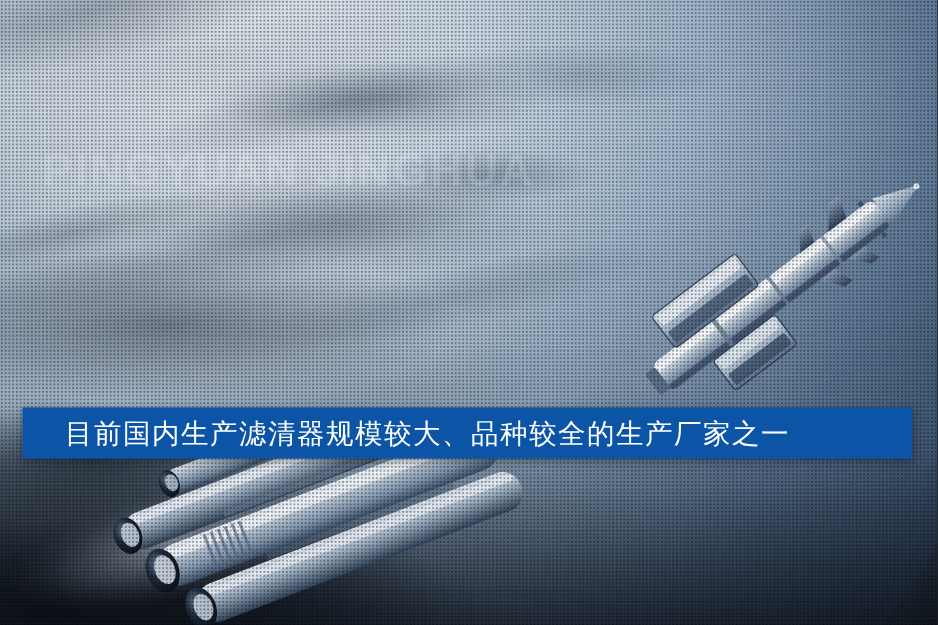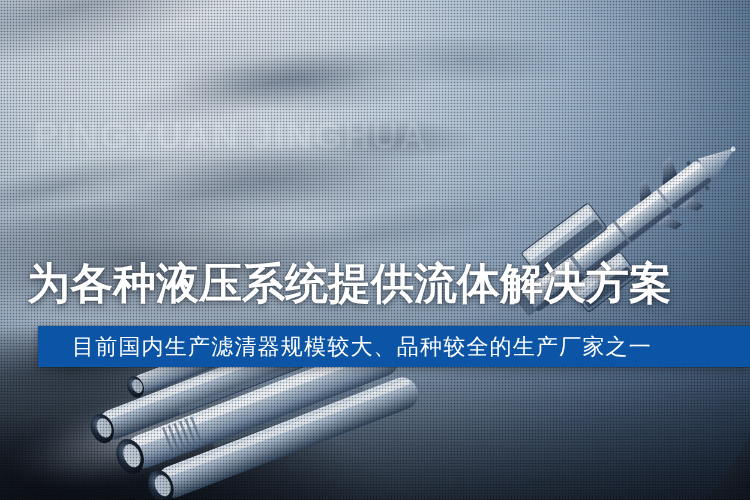--- a/index.html
+++ b/index.html
@@ -187,21 +187,20 @@
   }
 
   .blue-bar {
     position: absolute;
     left: 18px;
     top: 326px;
     width: 712px;
     height: 41px;
     background: #0c55a6;
     box-shadow: 0 2px 8px rgba(0,0,0,0.35);
-    margin-left: 20px;
   }
   .blue-bar-text {
     position: absolute;
     left: 34px;
     top: 0;
     height: 41px;
     line-height: 41px;
     font-size: 22px;
     letter-spacing: 1.2px;
     color: #ffffff;
@@ -349,19 +348,18 @@
       </g>
     </svg>
   </div>
 
   <div class="layer halftone"></div>
   <div class="layer scan"></div>
 
   <div class="ghost-text">PINGYUAN JINGHUA</div>
 
 
-  <div class="sub-title">为各种液压系统提供流体解决方案</div>
 
   <div class="blue-bar">
     <div class="blue-bar-text">目前国内生产滤清器规模较大、品种较全的生产厂家之一</div>
   </div>
 
 </div>
 
 </body></html>

